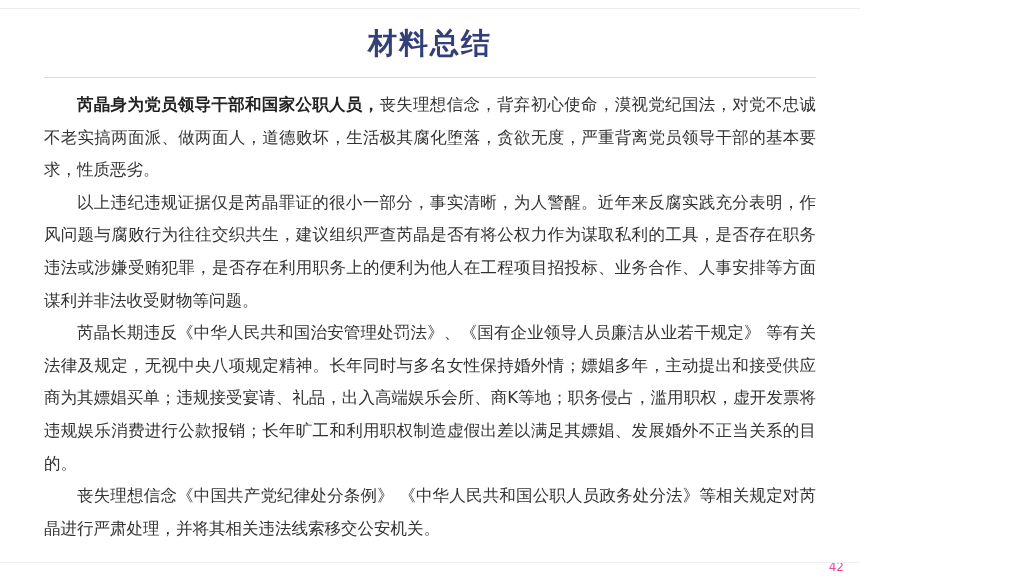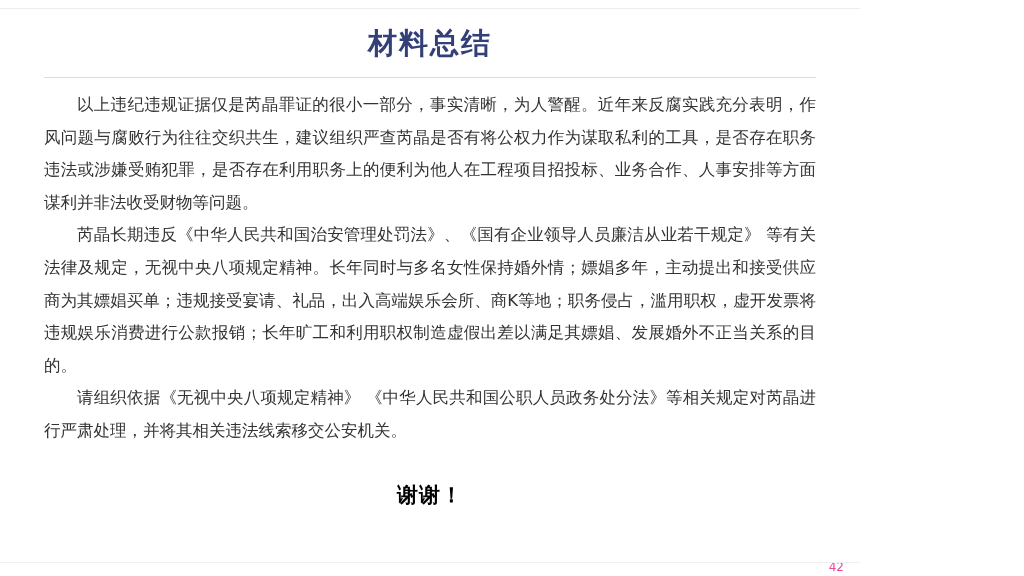--- a/index.html
+++ b/index.html
@@ -71,23 +71,24 @@
 
 <div class="slide">
   <div class="frame-line-top"></div>
 
   <div class="slide-title">材料总结</div>
 
   <hr class="title-divider">
 
   <div class="slide-body">
 
+  <p><b class="para-lead">芮晶身为党员领导干部和国家公职人员，</b><span>丧失理想信念，背弃初心使命，漠视党纪国法，对党不忠诚不老实搞两面派、做两面人，道德败坏，生活极其腐化堕落，贪欲无度，严重背离党员领导干部的基本要求，性质恶劣。</span></p>
       <p><span>以上违纪违规证据仅是芮晶罪证的很小一部分，事实清晰，为人警醒。近年来反腐实践充分表明，作风问题与腐败行为往往交织共生，建议组织严查芮晶是否有将公权力作为谋取私利的工具，是否存在职务违法或涉嫌受贿犯罪，是否存在利用职务上的便利为他人在工程项目招投标、业务合作、人事安排等方面谋利并非法收受财物等问题。</span></p>
       <p><span>芮晶长期违反《中华人民共和国治安管理处罚法》、《国有企业领导人员廉洁从业若干规定》 等有关法律及规定，无视中央八项规定精神。长年同时与多名女性保持婚外情；嫖娼多年，主动提出和接受供应商为其嫖娼买单；违规接受宴请、礼品，出入高端娱乐会所、商K等地；职务侵占，滥用职权，虚开发票将违规娱乐消费进行公款报销；长年旷工和利用职权制造虚假出差以满足其嫖娼、发展婚外不正当关系的目的。</span></p>
-      <p><span>请组织依据《无视中央八项规定精神》 《中华人民共和国公职人员政务处分法》等相关规定对芮晶进行严肃处理，并将其相关违法线索移交公安机关。</span></p>
+      <p><span>丧失理想信念《中国共产党纪律处分条例》 《中华人民共和国公职人员政务处分法》等相关规定对芮晶进行严肃处理，并将其相关违法线索移交公安机关。</span></p>
     </div>
 
   <div class="closing-text">谢谢！</div>
 
   <div class="page-number">42</div>
 
   <div class="frame-line-bottom"></div>
 </div>
 
 </body></html>

